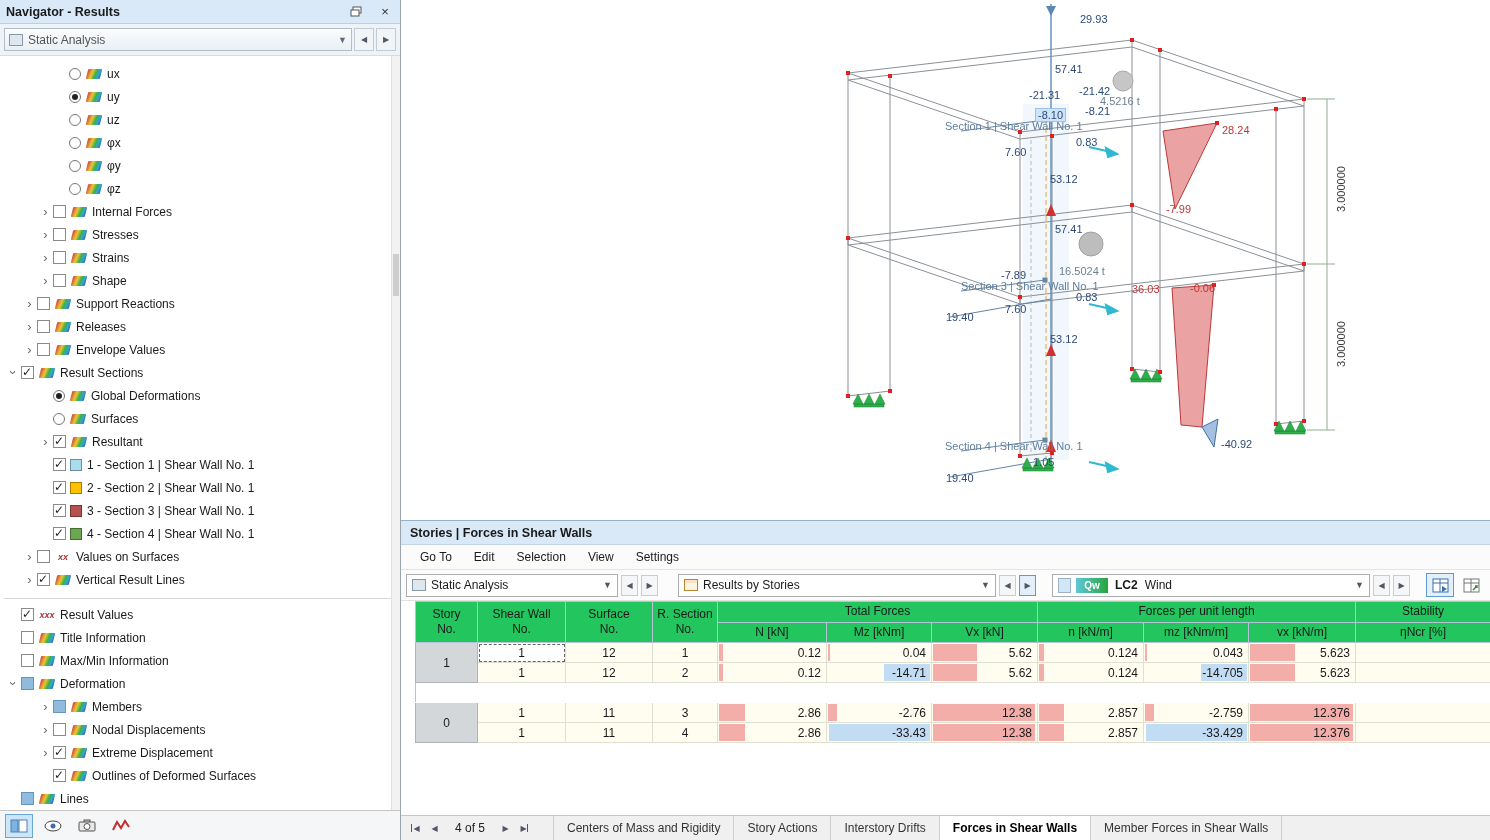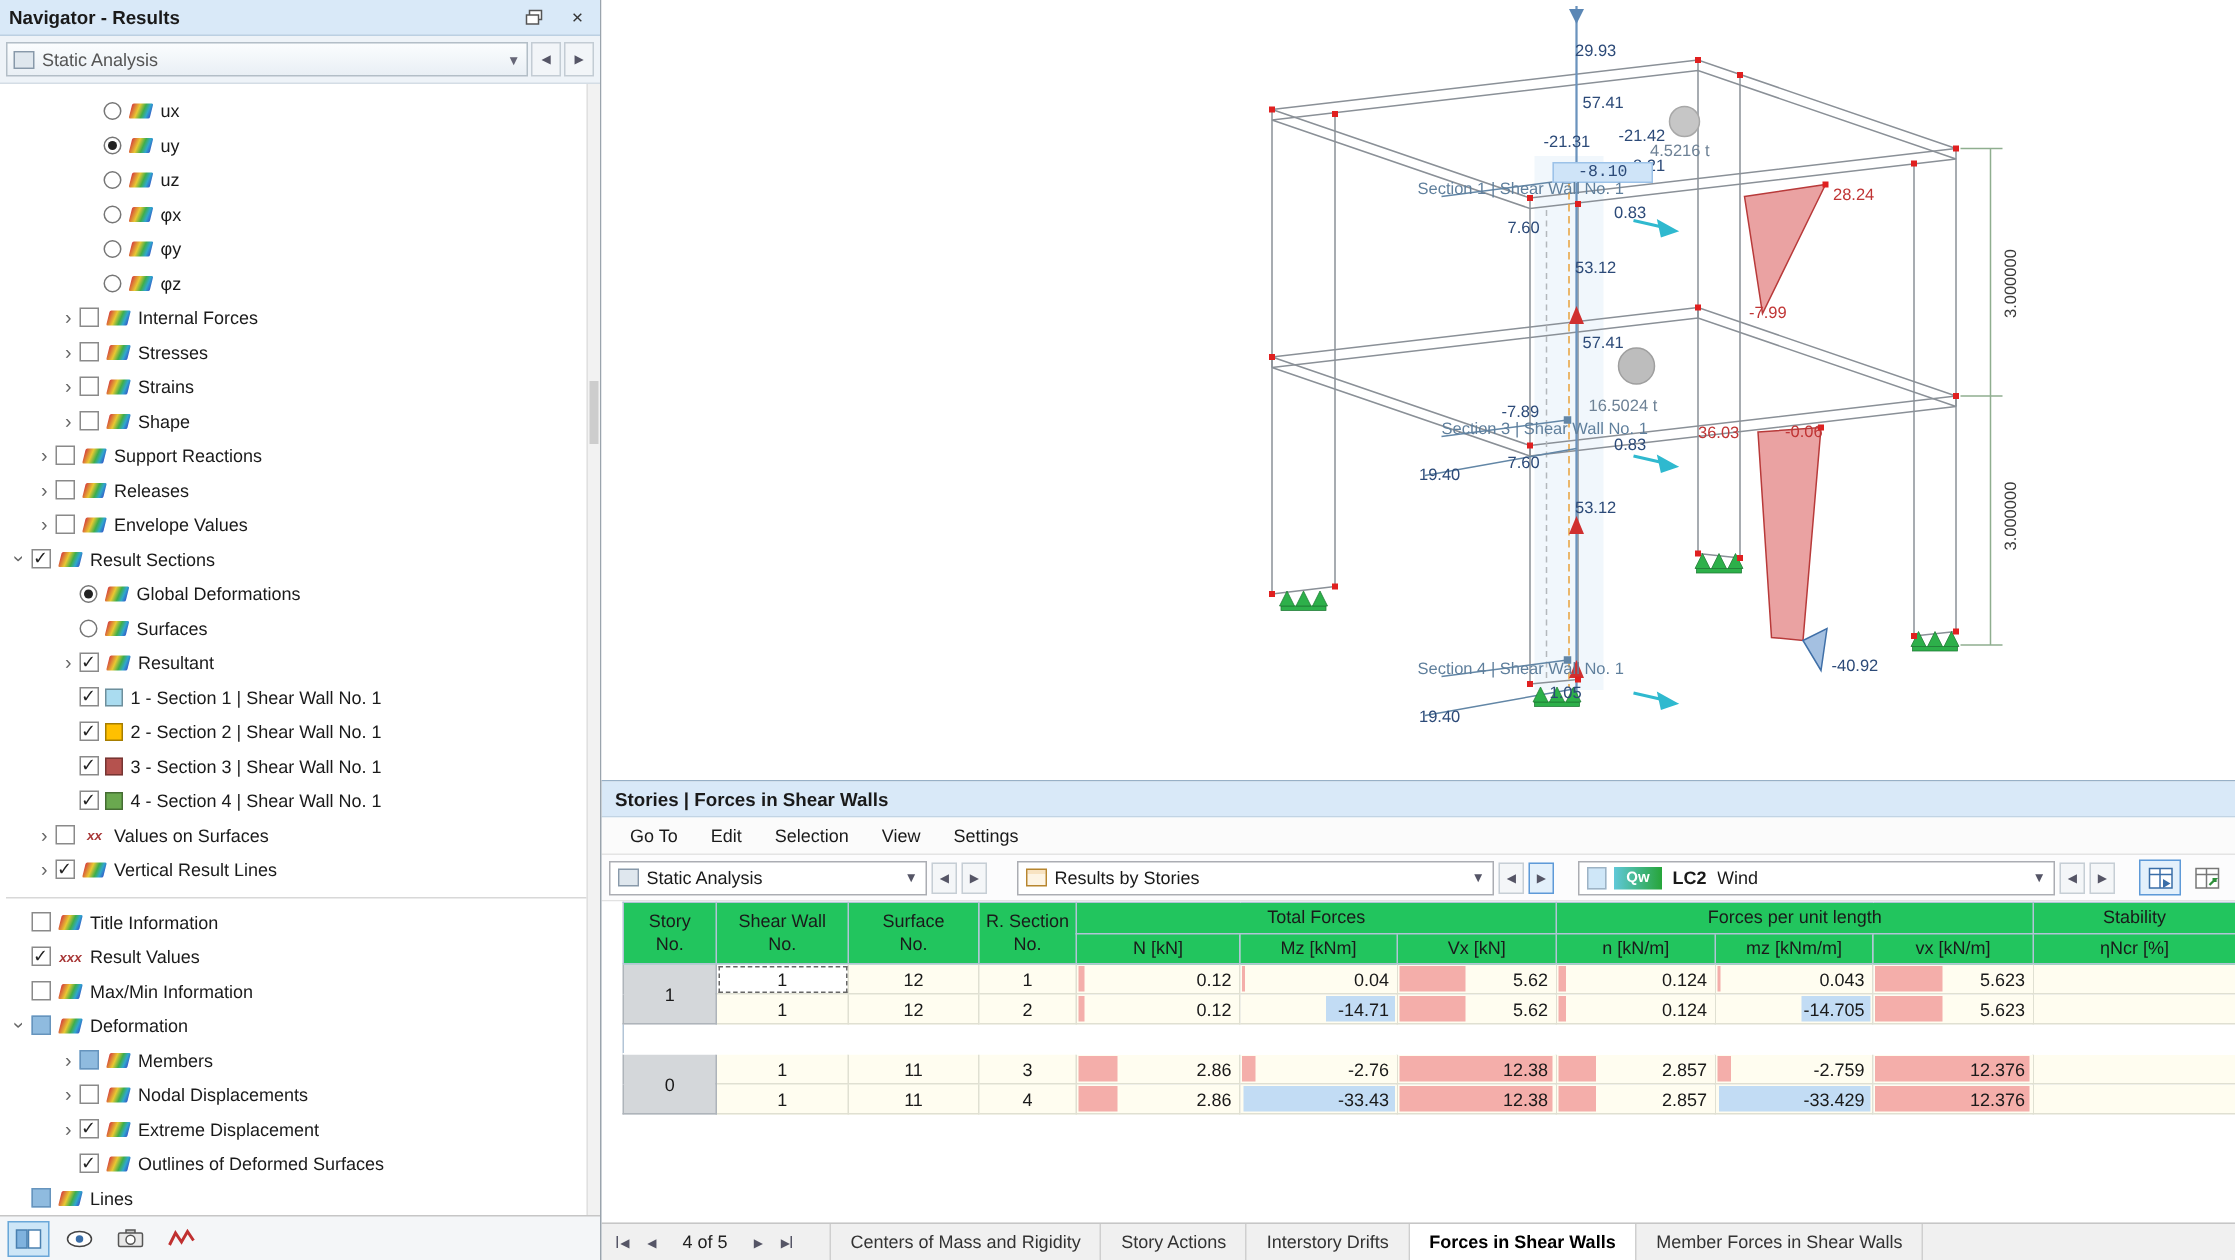--- a/index.html
+++ b/index.html
@@ -41,21 +41,21 @@
   .nb-btn.sel { background:#cde6f7; border-color:#6aa7d8; }
 
   
   .main { flex:1; display:flex; flex-direction:column; min-width:0; }
   .viewport { height:520px; flex:none; position:relative; background:#fff; overflow:hidden; }
   .viewport svg { position:absolute; left:0; top:0; }
   .vlabel { position:absolute; font-size:11px; color:#2c4a78; white-space:nowrap; }
   .vlabel.red { color:#c03535; }
   .vlabel.gray { color:#6e8296; }
   .vlabel.sec { color:#5f7f9c; }
-  .vlabel.hl { background:#cfe4f8; border:1px solid #9cc2e8; padding:0 16px;font-family:Liberation Mono, monospace; }
+  .vlabel.hl { background:#cfe4f8; border:1px solid #9cc2e8; padding:0 2px; }
   .vlabel.rot { transform:rotate(-90deg); transform-origin:left top; color:#3c3c3c; }
 
   
   .table-panel { flex:1; display:flex; flex-direction:column; border-top:1px solid #98b0c6; min-height:0; }
   .tp-title { height:24px; flex:none; background:#d9e9f8; border-bottom:1px solid #c2d4e4; display:flex; align-items:center; padding:0 9px; font-weight:bold; font-size:12.5px; }
   .tp-menu { height:25px; flex:none; background:#fbfbfb; border-bottom:1px solid #e4e4e4; display:flex; align-items:center; padding:0 8px; }
   .menu-item { padding:0 11px; line-height:24px; }
   .tp-toolbar { height:31px; flex:none; background:#fcfcfd; border-bottom:1px solid #e2e2e2; display:flex; align-items:center; padding:0 5px; gap:3px; }
   .combo { height:23px; background:#fff; border:1px solid #abadb3; display:flex; align-items:center; padding:0 5px; gap:5px; }
   .combo .ctext { flex:1; overflow:hidden; }
@@ -277,30 +277,30 @@
           <span class="tsp" style="width: 22px;"></span>
           <span class="exp"><span class="expg">›</span></span>
           <span class="cb on"></span>
           <span class="ticon"></span>
           <span class="tlabel">Vertical Result Lines</span>
         </div>
         <div class="tree-divider"></div>
         <div class="trow">
           <span class="tsp" style="width: 6px;"></span>
           <span class="exp"></span>
-          <span class="cb"></span>
-          <span class="ticon"></span>
-          <span class="tlabel">Title Information</span>
-        </div>
-        <div class="trow">
-          <span class="tsp" style="width: 6px;"></span>
-          <span class="exp"></span>
           <span class="cb on"></span>
           <span class="ticon-txt">xxx</span>
           <span class="tlabel">Result Values</span>
+        </div>
+        <div class="trow">
+          <span class="tsp" style="width: 6px;"></span>
+          <span class="exp"></span>
+          <span class="cb"></span>
+          <span class="ticon"></span>
+          <span class="tlabel">Title Information</span>
         </div>
         <div class="trow">
           <span class="tsp" style="width: 6px;"></span>
           <span class="exp"></span>
           <span class="cb"></span>
           <span class="ticon"></span>
           <span class="tlabel">Max/Min Information</span>
         </div>
         <div class="trow">
           <span class="tsp" style="width: 6px;"></span>
@@ -504,21 +504,21 @@
             <rect x="873" y="422" width="4" height="4"></rect>
           <rect x="757" y="48" width="4" height="4"></rect>
             <rect x="757" y="370" width="4" height="4"></rect>
             <rect x="649" y="134" width="4" height="4"></rect>
             <rect x="649" y="451" width="4" height="4"></rect>
           <rect x="814" y="121" width="4" height="4"></rect>
             <rect x="811" y="283" width="4" height="4"></rect>
         </g>
       </svg>
       <div style="position:absolute;inset:0;">
-          <div class="vlabel" style="left: 649px; top: 28px;">29.93</div>
+          <div class="vlabel" style="left: 649px; top: 13px; padding-left: 30px;">29.93</div>
           <div class="vlabel" style="left: 654px; top: 63px;">57.41</div>
           <div class="vlabel" style="left: 628px; top: 89px;">-21.31</div>
           <div class="vlabel" style="left: 678px; top: 85px;">-21.42</div>
           <div class="vlabel gray" style="left: 699px; top: 95px;">4.5216 t</div>
           <div class="vlabel" style="left: 684px; top: 105px;">-8.21</div>
           <div class="vlabel hl" style="left: 634px; top: 108px;">-8.10</div>
           <div class="vlabel sec" style="left: 544px; top: 120px;">Section 1 | Shear Wall No. 1</div>
           <div class="vlabel" style="left: 604px; top: 146px;">7.60</div>
           <div class="vlabel" style="left: 675px; top: 136px;">0.83</div>
           <div class="vlabel red" style="left: 821px; top: 124px;">28.24</div>

